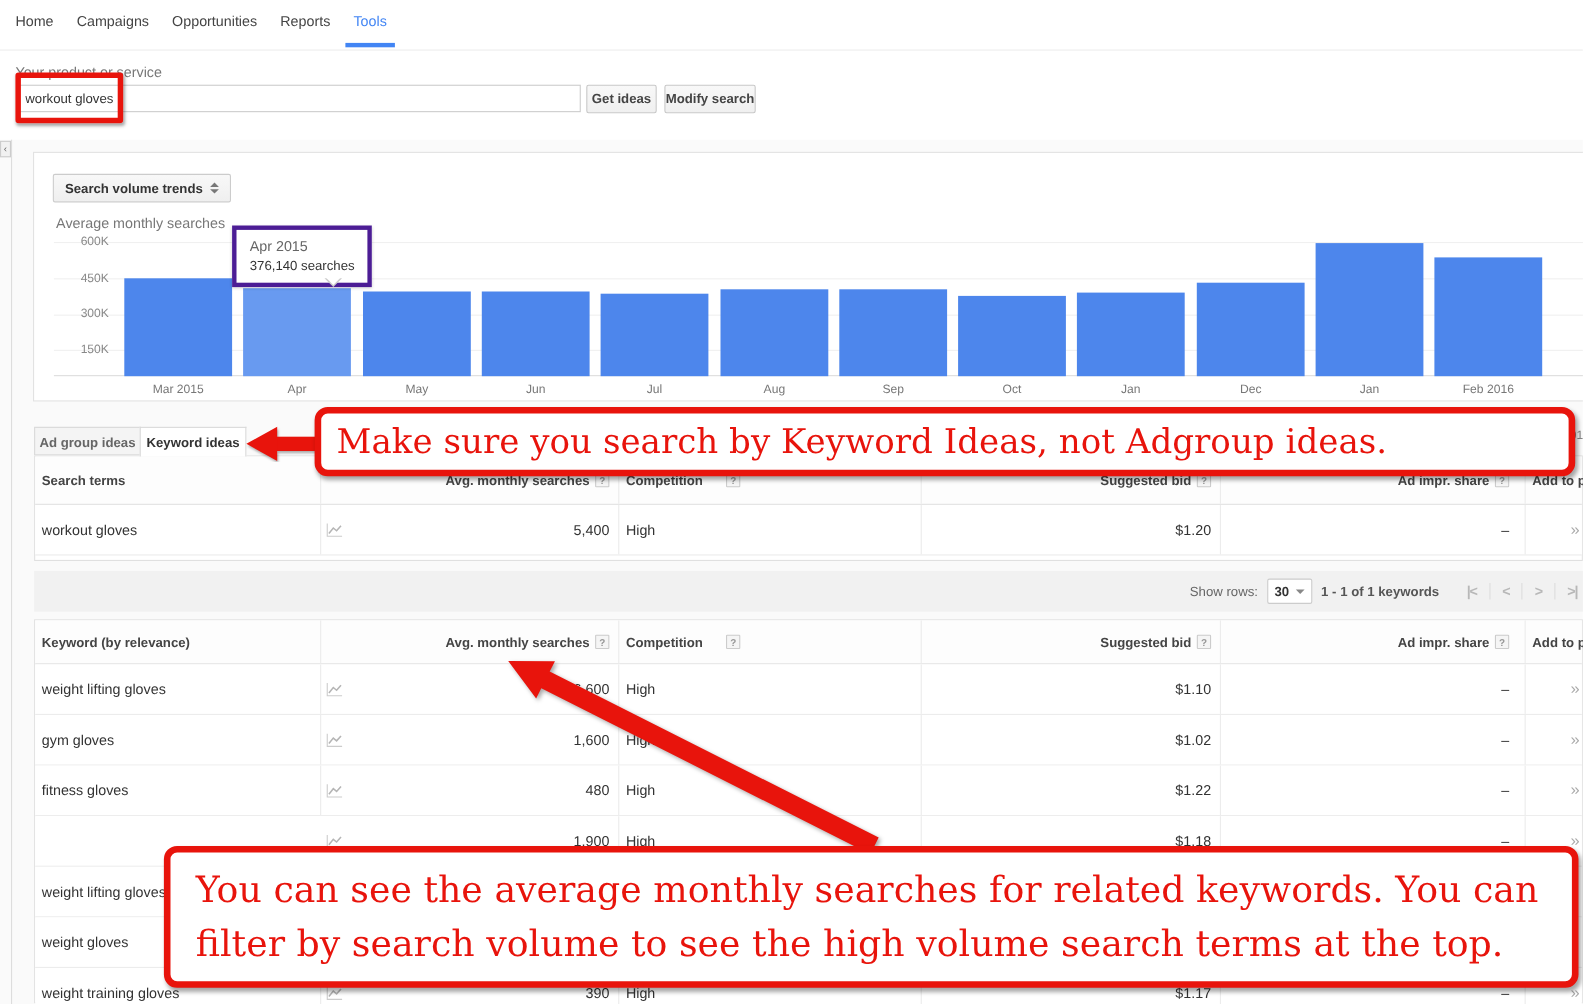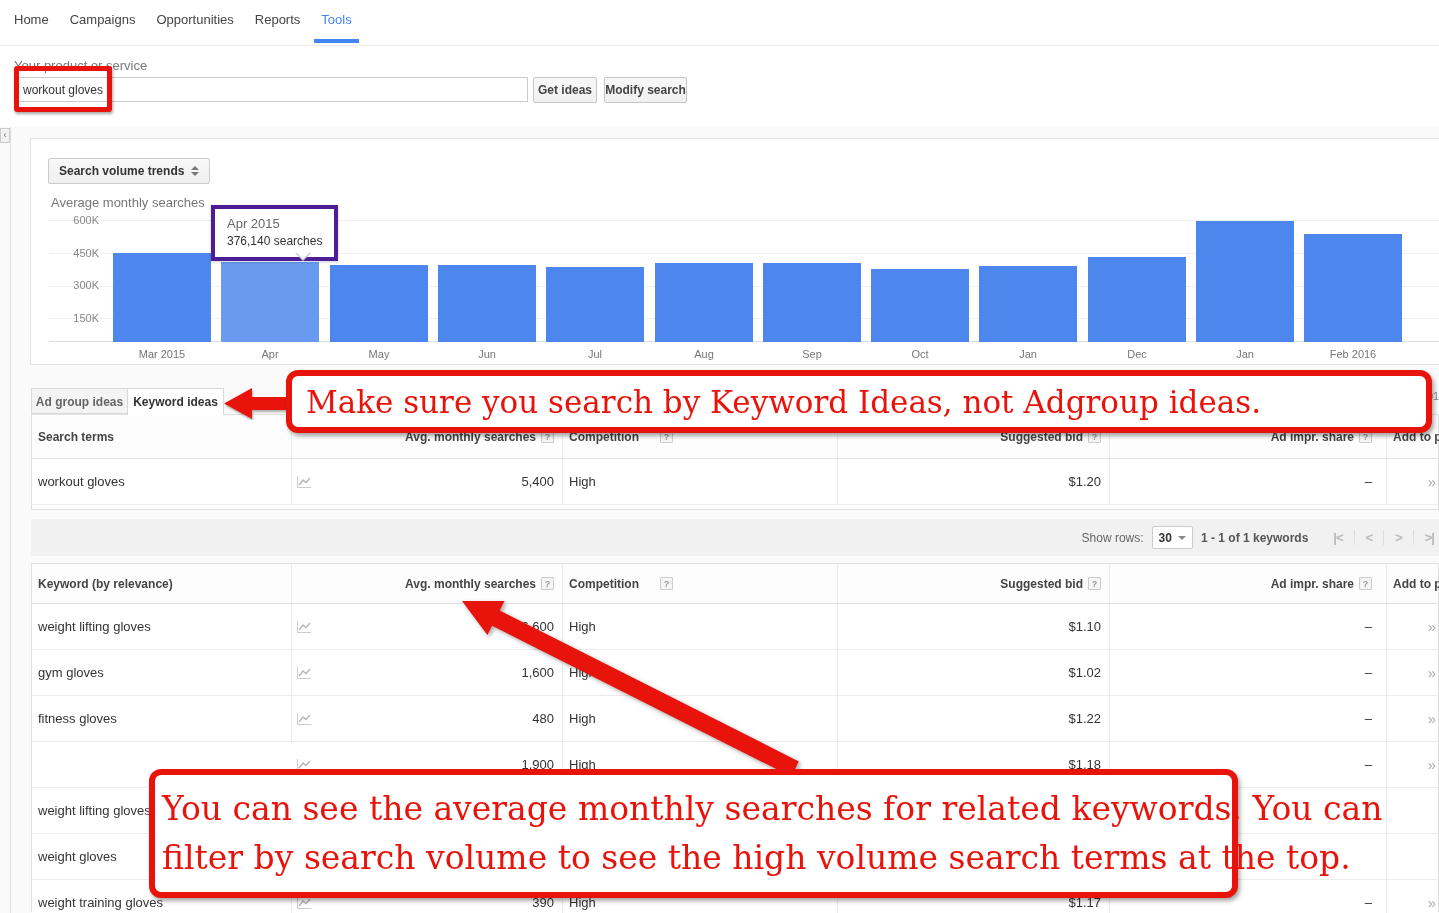--- a/index.html
+++ b/index.html
@@ -105,21 +105,21 @@
   .pager .pg { font-size:13px; font-weight:bold; color:#b8b8b8; padding:0 11px; border-left:1px solid #ddd;
     cursor:pointer; letter-spacing:-1px; }
   .pager .pg:first-child { border-left:none; }
 
   
   .note-box { position:absolute; background:#fff; border:6px solid #e8140c; border-radius:12px;
     z-index:50; box-shadow:2px 3px 4px rgba(0,0,0,.35); }
   .note-top { left:286px; top:370px; width:1146px; height:63px; display:flex; align-items:center;
     padding-left:14px; }
   .note-top .note-text { font-family:"DejaVu Serif", serif; font-size:31px; color:#e8140c; white-space:nowrap; }
-  .note-bottom { left:149px; top:769px; width:1089px; height:129px; padding:9px 0 0 7px; }
+  .note-bottom { left:149px; top:769px; width:1286px; height:129px; padding:9px 0 0 23px; }
   .note-bottom .note-text { font-family:"DejaVu Serif", serif; font-size:33px; color:#e8140c;
     line-height:49px; white-space:nowrap; }
   .arrow-svg { position:absolute; z-index:49; }
   .frag { position:absolute; left:1427px; top:390px; font-size:11px; color:#888; z-index:1; }
 </style>
 </head>
 <body>
 
 <div class="topnav">
   <div class="nav-item">Home</div>

